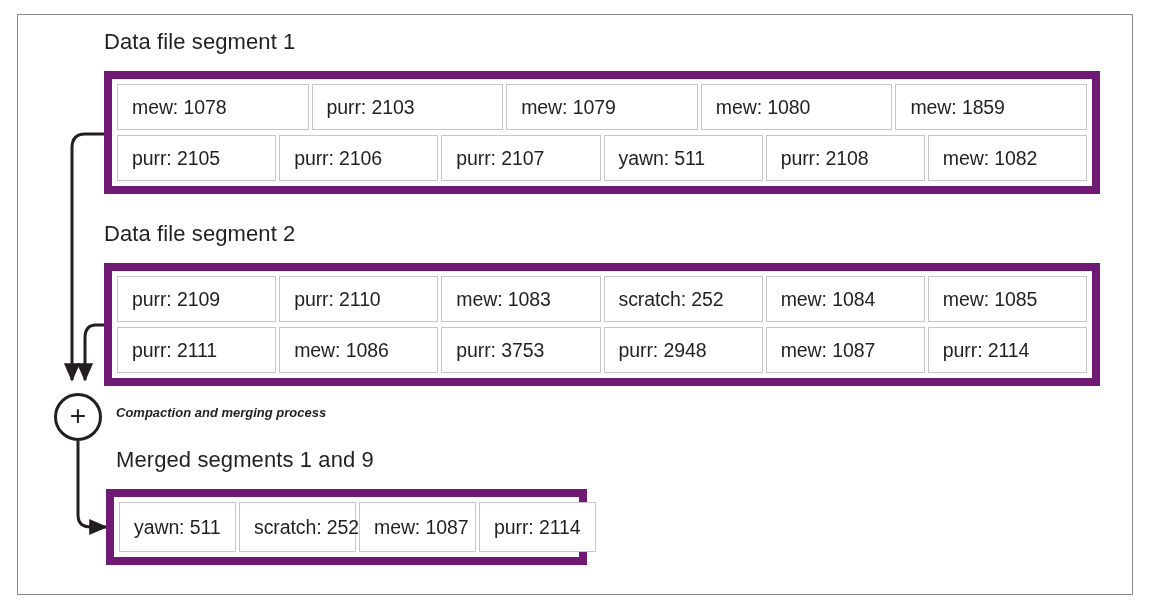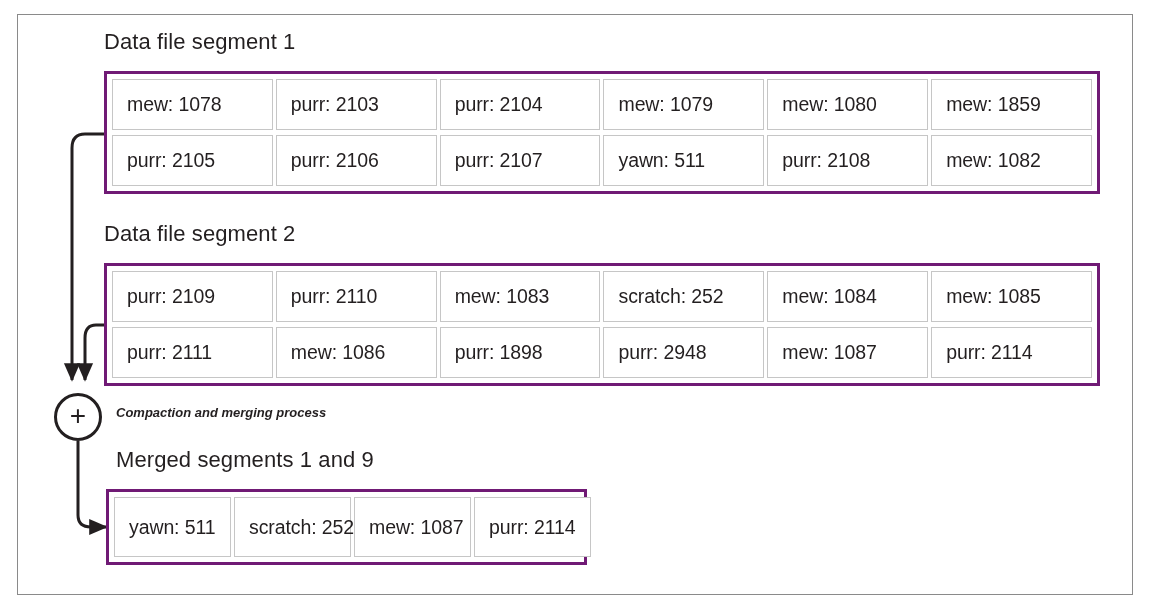--- a/index.html
+++ b/index.html
@@ -46,21 +46,21 @@
   .seg-title {
     position: absolute;
     font-size: 22px;
     color: #231f20;
     letter-spacing: 0.1px;
     white-space: nowrap;
   }
 
   .seg-box {
     position: absolute;
-    border: 3px solid #701a75;
+    border: 8px solid #701a75;
     box-sizing: border-box;
     background: #ffffff;
     padding: 5px 5px;
     display: flex;
     flex-direction: column;
     gap: 5px;
   }
 
   .seg-row {
     display: flex;
@@ -140,21 +140,20 @@
 
     <path d="M78,441 L78,515 Q78,527 91,527 L106,527" fill="none" stroke="#231f20" stroke-width="3" marker-end="url(#arrowhead)"></path>
   </svg>
 
   <div class="seg-title" style="left:104px; top:29px;">Data file segment 1</div>
 
   <div class="seg-box" id="segment1-box" style="left:104px; top:71px; width:996px; height:123px;">
     <div class="seg-row">
       <div class="cell">mew: 1078</div>
       <div class="cell">purr: 2103</div>
-      <div class="cell">purr: 2104</div>
       <div class="cell">mew: 1079</div>
       <div class="cell">mew: 1080</div>
       <div class="cell">mew: 1859</div>
     </div>
     <div class="seg-row">
       <div class="cell">purr: 2105</div>
       <div class="cell">purr: 2106</div>
       <div class="cell">purr: 2107</div>
       <div class="cell">yawn: 511</div>
       <div class="cell">purr: 2108</div>
@@ -169,21 +168,21 @@
       <div class="cell">purr: 2109</div>
       <div class="cell">purr: 2110</div>
       <div class="cell">mew: 1083</div>
       <div class="cell">scratch: 252</div>
       <div class="cell">mew: 1084</div>
       <div class="cell">mew: 1085</div>
     </div>
     <div class="seg-row">
       <div class="cell">purr: 2111</div>
       <div class="cell">mew: 1086</div>
-      <div class="cell">purr: 1898</div>
+      <div class="cell">purr: 3753</div>
       <div class="cell">purr: 2948</div>
       <div class="cell">mew: 1087</div>
       <div class="cell">purr: 2114</div>
     </div>
   </div>
 
   <div id="plus-circle">
     <span class="plus-glyph">+</span>
   </div>
 

